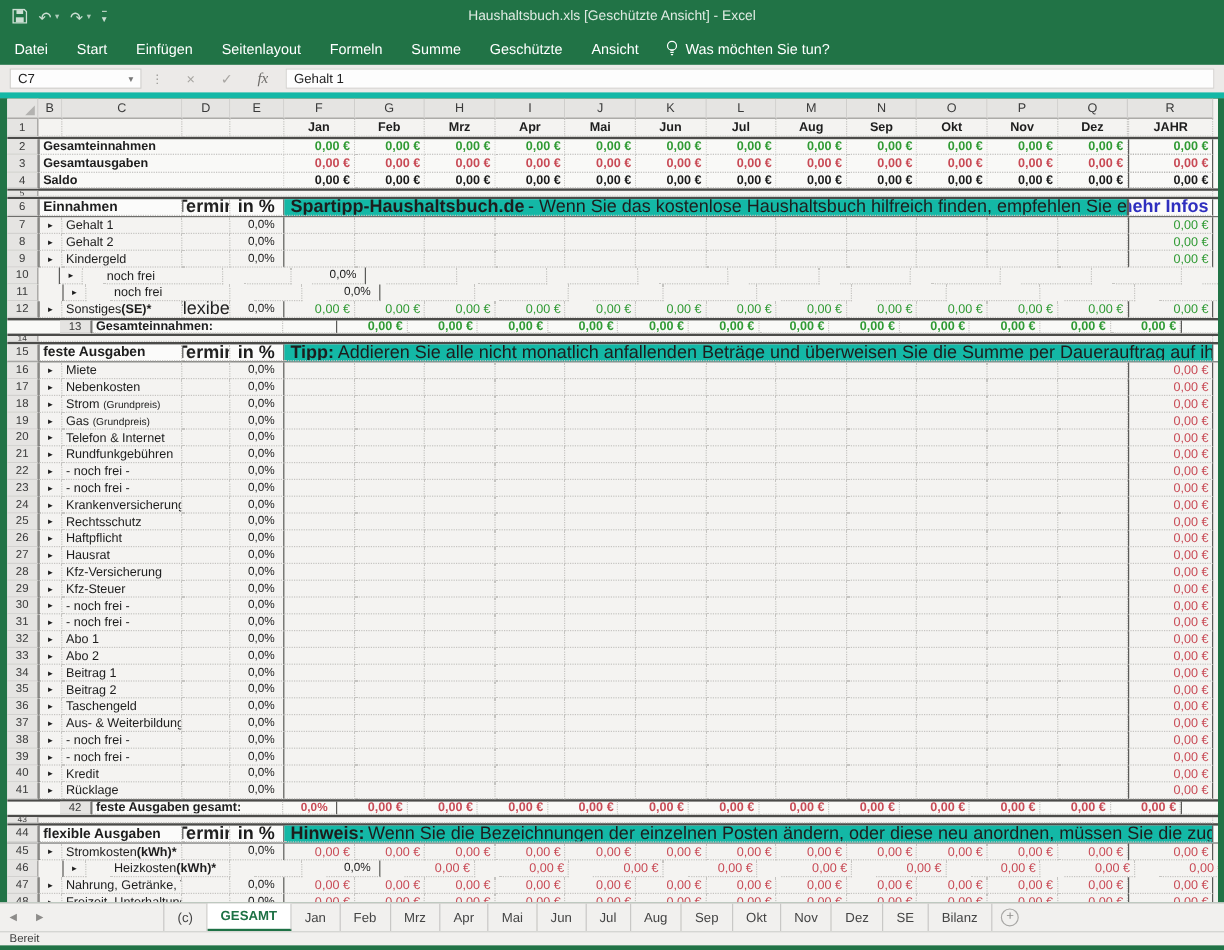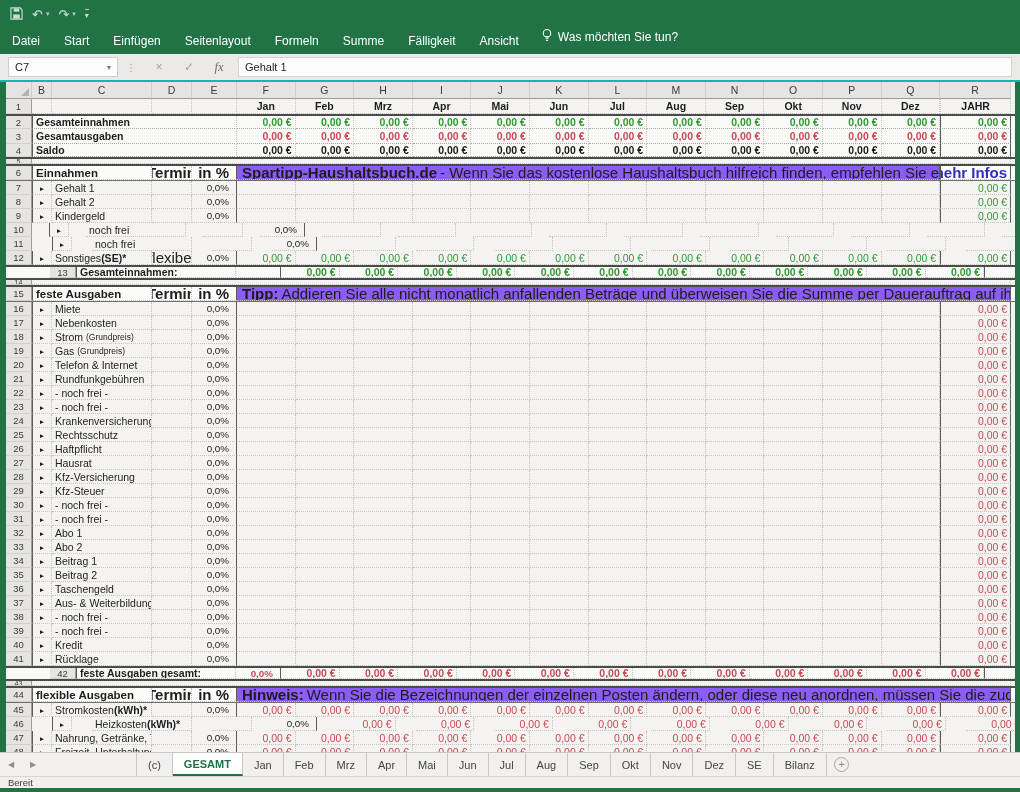--- a/index.html
+++ b/index.html
@@ -9,27 +9,27 @@
 
   
   .titlebar { height:28px; flex:none; position:relative; display:flex; align-items:center; color:#eaf2ec; }
   .qat { display:flex; align-items:center; gap:9px; padding-left:10px; }
   .qat .qi { font-size:13px; opacity:.85; line-height:1; }
   .qat .dd { font-size:7px; opacity:.7; margin-left:-6px; }
   .qat .qat-dd { font-size:8px; opacity:.85; border-top:1px solid #cfe0d4; padding-top:1px; }
   .title { position:absolute; left:0; right:0; text-align:center; font-size:11.5px; color:#dfeae2; pointer-events:none; }
 
   
-  .menubar { height:26px; flex:none; display:flex; align-items:flex-start; color:#fff; }
+  .menubar { height:26px; flex:none; display:flex; align-items:center; color:#fff; }
   .menu-tabs { display:flex; height:100%; }
   .menu-tab { padding:0 12px; display:flex; align-items:center; font-size:12px; cursor:default; }
   .tellme { display:flex; align-items:center; gap:5px; font-size:12px; margin-left:10px; }
 
   
-  .fbar { height:28px; flex:none; background:#eceae8; display:flex; align-items:stretch; border-bottom:2px solid #14b8a6; }
+  .fbar { height:28px; flex:none; background:#eceae8; display:flex; align-items:stretch; border-bottom:5px solid #14b8a6; }
   .namebox { width:110px; margin:3px 0 3px 8px; background:#fdfdfd; border:1px solid #cfcdca;
     display:flex; align-items:center; justify-content:space-between; padding:0 6px; font-size:11px; color:#222; }
   .nb-arrow { color:#777; font-size:8px; }
   .fb-dots { width:26px; display:flex; align-items:center; justify-content:center; color:#9a9895; font-size:10px; }
   .fb-btn { width:30px; display:flex; align-items:center; justify-content:center; font-size:12px; color:#a8a6a2; }
   .fb-btn.fx { font-style:italic; font-family:"Liberation Serif", serif; color:#6d6b68; font-size:12.5px; }
   .fb-input { flex:1; margin:3px 8px 3px 4px; background:#fdfdfd; border:1px solid #d6d4d1;
     display:flex; align-items:center; padding-left:6px; font-size:11px; color:#222; }
 
   
@@ -51,21 +51,21 @@
   .ar { justify-content:center; font-size:6.5px; padding-top:1px; }
   .tm { justify-content:center; font-size:15px; color:#222; }
   .pc { justify-content:flex-end; padding-right:7px; font-size:9.8px; border-right:1px solid #5a5a58; }
   .m, .y { justify-content:flex-end; padding-right:3px; }
   .y { border-left:1px solid #5a5a58; border-right:1px solid #5a5a58; }
   .b { font-weight:bold; }
   .sm-sfx { font-size:8.5px; margin-left:3px; }
   .v-g { color:var(--vg,#2f9a33); }
   .v-r { color:var(--vr,#c84a55); }
   .v-k { color:#1a1a1a; }
-  .note { font-size:9.3px; padding-left:5px; background:#8b5cf6; border-right:1px solid #5a5a58; }
+  .note { font-size:9.3px; padding-left:5px; background:#14b8a6; border-right:1px solid #5a5a58; }
   .note .b { margin-right:3px; }
   .linkcell { font-size:9.3px; font-weight:bold; color:var(--link,#2f2fbf); background:#fbfbfa; }
   .r-mh .c { font-weight:bold; justify-content:center; padding-right:0; }
   .r-mh .y { border-left:1px dotted #c5c4c1; border-right:1px dotted #c5c4c1; }
   .r-sum { background:#f9f9f7; }
   .r-sum .c { border-bottom:1px dotted #a8a7a5; }
   .r-sec { background:#fbfbfa; }
   .r-sec .c { font-size:15px; }
   .r-tot { background:#f9f9f7;padding-left:44px; }
   .bt { border-top:2px solid #4b4b49; }
@@ -110,31 +110,32 @@
             <rect x="4" y="1.5" width="6" height="3.5" fill="#eaf2ec"></rect>
             <rect x="3.5" y="8" width="7" height="4.5" fill="#eaf2ec"></rect>
           </svg>
       </span>
       <span class="qi">↶</span>
         <span class="dd">▾</span>
       <span class="qi">↷</span>
         <span class="dd">▾</span>
       <span class="qat-dd">▾</span>
     </div>
+    <div class="title">Haushaltsbuch.xls  [Geschützte Ansicht] -  Excel</div>
   </div>
 
   <div class="menubar">
     <div class="menu-tabs">
         <div class="menu-tab">Datei</div>
         <div class="menu-tab">Start</div>
         <div class="menu-tab">Einfügen</div>
         <div class="menu-tab">Seitenlayout</div>
         <div class="menu-tab">Formeln</div>
         <div class="menu-tab">Summe</div>
-        <div class="menu-tab">Fälligkeit</div>
+        <div class="menu-tab">Geschützte</div>
         <div class="menu-tab">Ansicht</div>
       </div>
     <div class="tellme">
       <span>
         <svg width="12" height="14" viewBox="0 0 12 15">
             <circle cx="6" cy="5.5" r="4" fill="none" stroke="#fff" stroke-width="1.1"></circle>
             <path d="M4.5 9.5h3M4.5 11.5h3M5 13.5h2" stroke="#fff" stroke-width="1.1" fill="none"></path>
           </svg>
       </span>
       <span>Was möchten Sie tun?</span>

